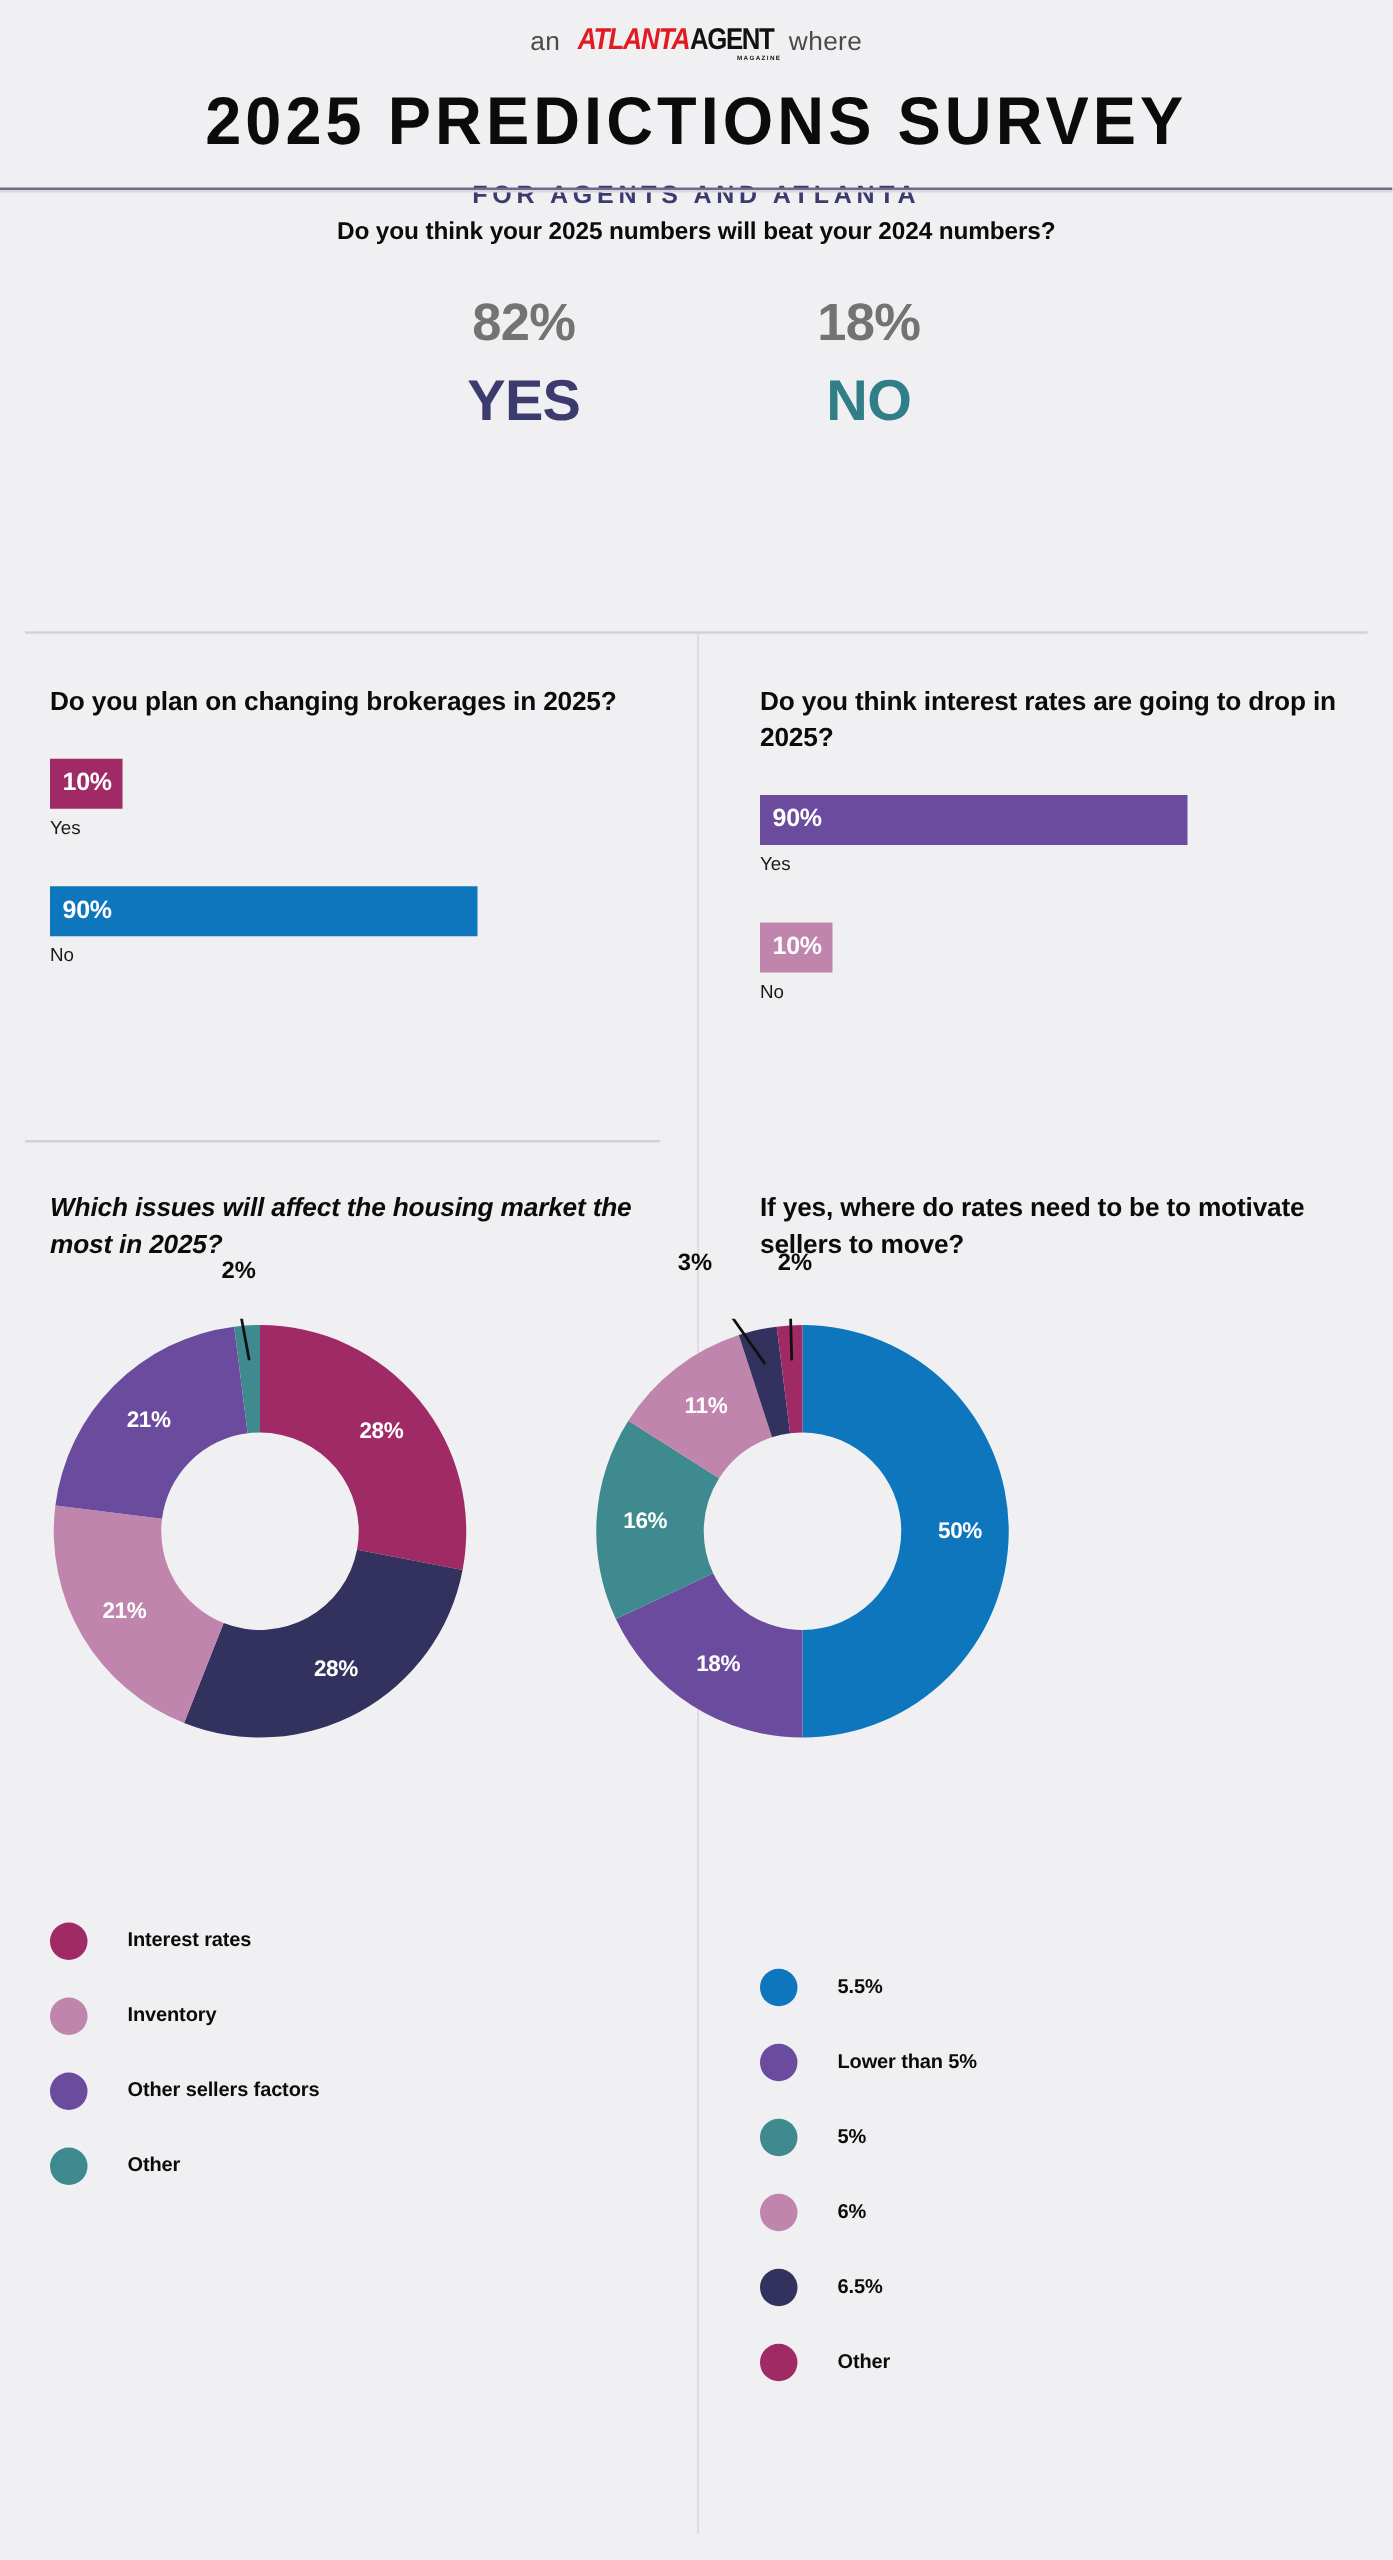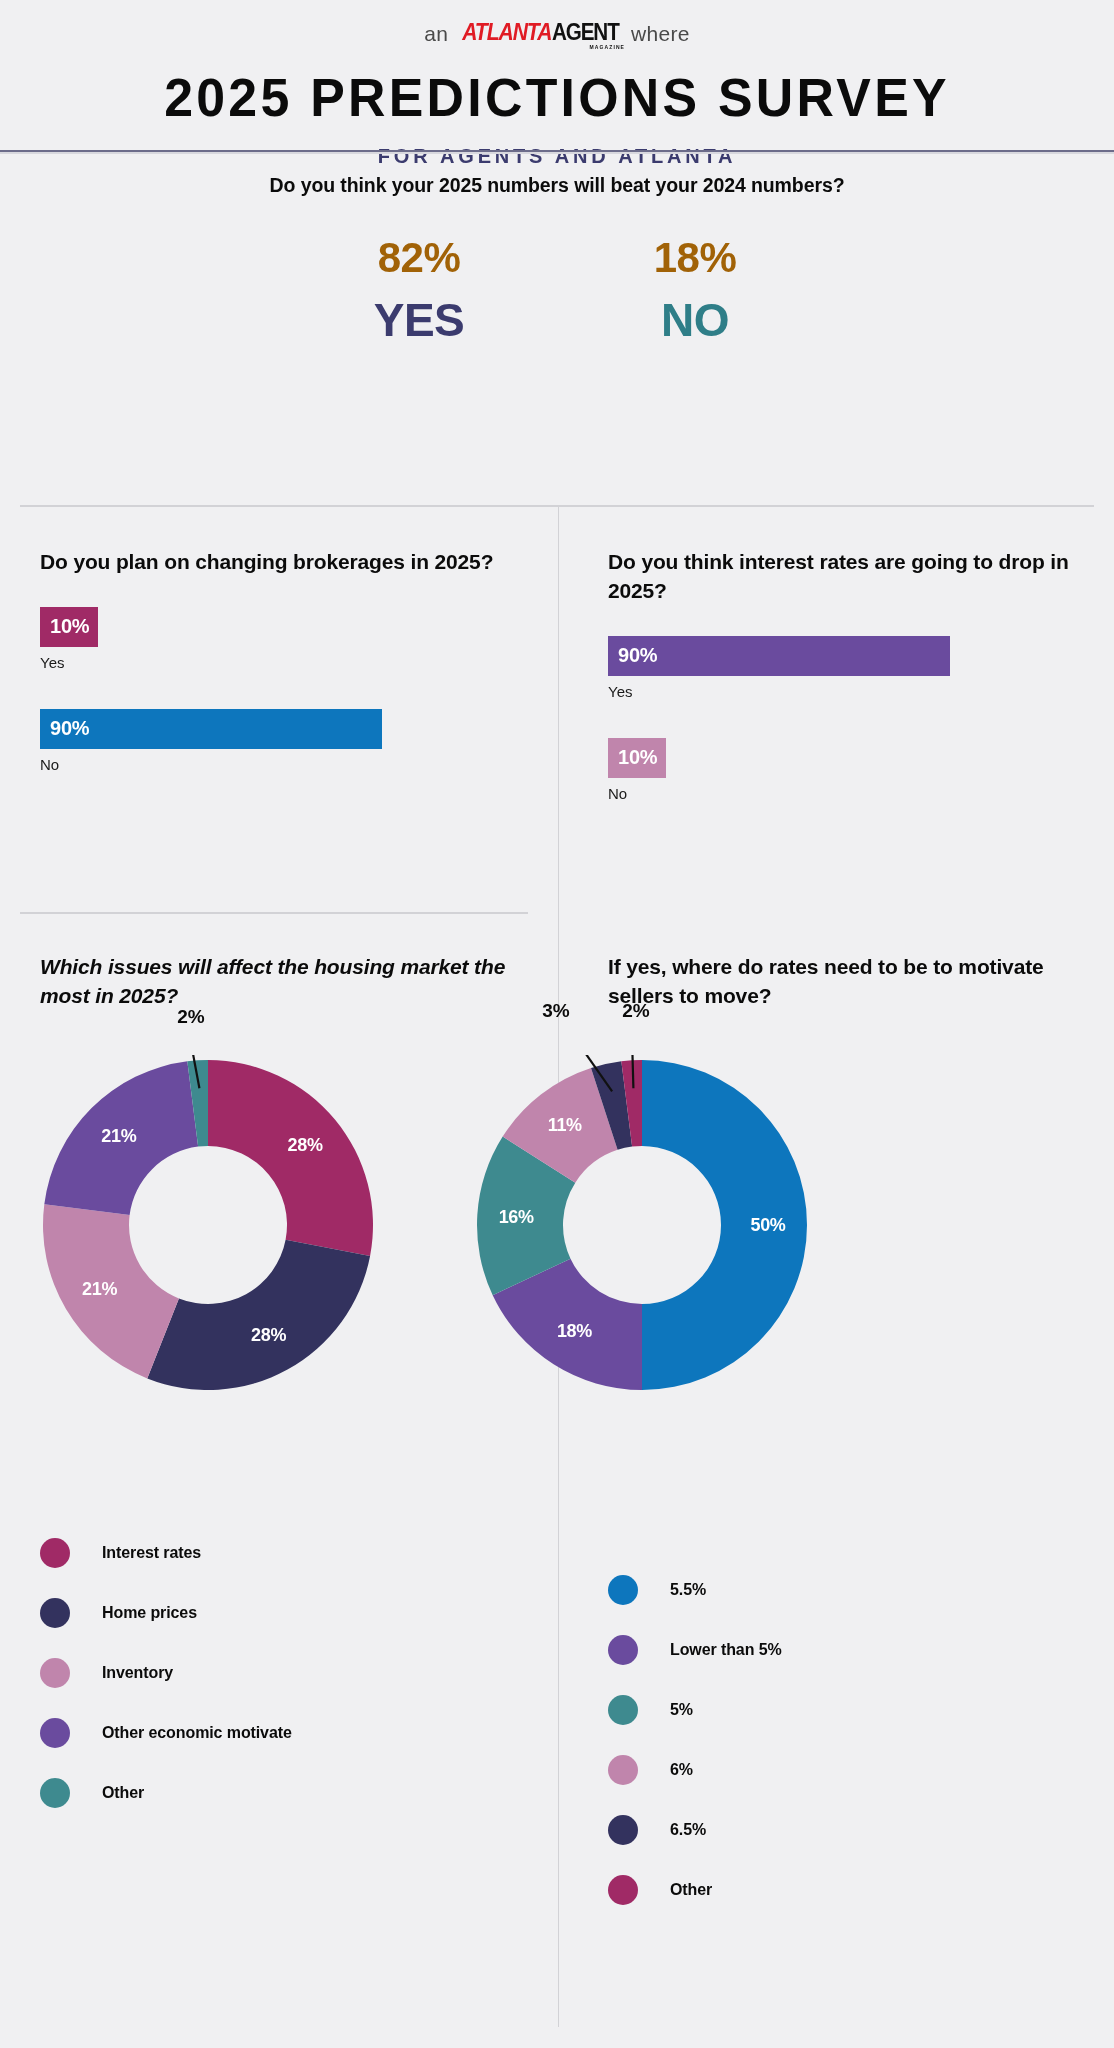--- a/index.html
+++ b/index.html
@@ -119,21 +119,21 @@
   .hero-stats {
     display: flex;
     justify-content: center;
     gap: 96px;
     margin-top: 40px;
   }
   .stat { width: 180px; text-align: center; }
   .stat-pct {
     font-size: 42px;
     font-weight: 700;
-    color: #a16207;
+    color: #737373;
     letter-spacing: -0.5px;
     line-height: 1;
   }
   .stat-word {
     font-size: 46px;
     font-weight: 700;
     line-height: 1;
     margin-top: 18px;
     letter-spacing: -0.5px;
   }
@@ -325,30 +325,26 @@
         <line x1="161.39769882448422" y1="33.270338205326794" x2="153" y2="-12" stroke="#111" stroke-width="2.2"></line>
       </svg>
   <div class="donut-lbl" style="left: 267.085px; top: 89.6846px;">28%</div><div class="donut-lbl" style="left: 230.701px; top: 280.415px;">28%</div><div class="donut-lbl" style="left: 61.5465px; top: 234.139px;">21%</div><div class="donut-lbl" style="left: 80.9045px; top: 80.9045px;">21%</div><div class="callout" style="left: 153px; top: -38px;">2%</div></div>
 
   <div class="legend" id="legend-left" style="left:40px; top:1523px; width:420px;">
       <div class="legend-row">
         <span class="legend-dot" style="background: rgb(160, 42, 102);"></span>
         <span class="legend-txt">Interest rates</span>
       </div>
       <div class="legend-row">
-        <span class="legend-dot" style="background: rgb(51, 50, 94);"></span>
-        <span class="legend-txt">Home prices</span>
-      </div>
-      <div class="legend-row">
         <span class="legend-dot" style="background: rgb(192, 133, 172);"></span>
         <span class="legend-txt">Inventory</span>
       </div>
       <div class="legend-row">
         <span class="legend-dot" style="background: rgb(106, 75, 158);"></span>
-        <span class="legend-txt">Other economic motivate</span>
+        <span class="legend-txt">Other sellers factors</span>
       </div>
       <div class="legend-row">
         <span class="legend-dot" style="background: rgb(62, 138, 143);"></span>
         <span class="legend-txt">Other</span>
       </div>
     </div>
 
   <div class="panel" style="left:608px; top:953px; width:475px;">
     <div class="panel-q">If yes, where do rates need to be to motivate sellers to move?</div>
   </div>

